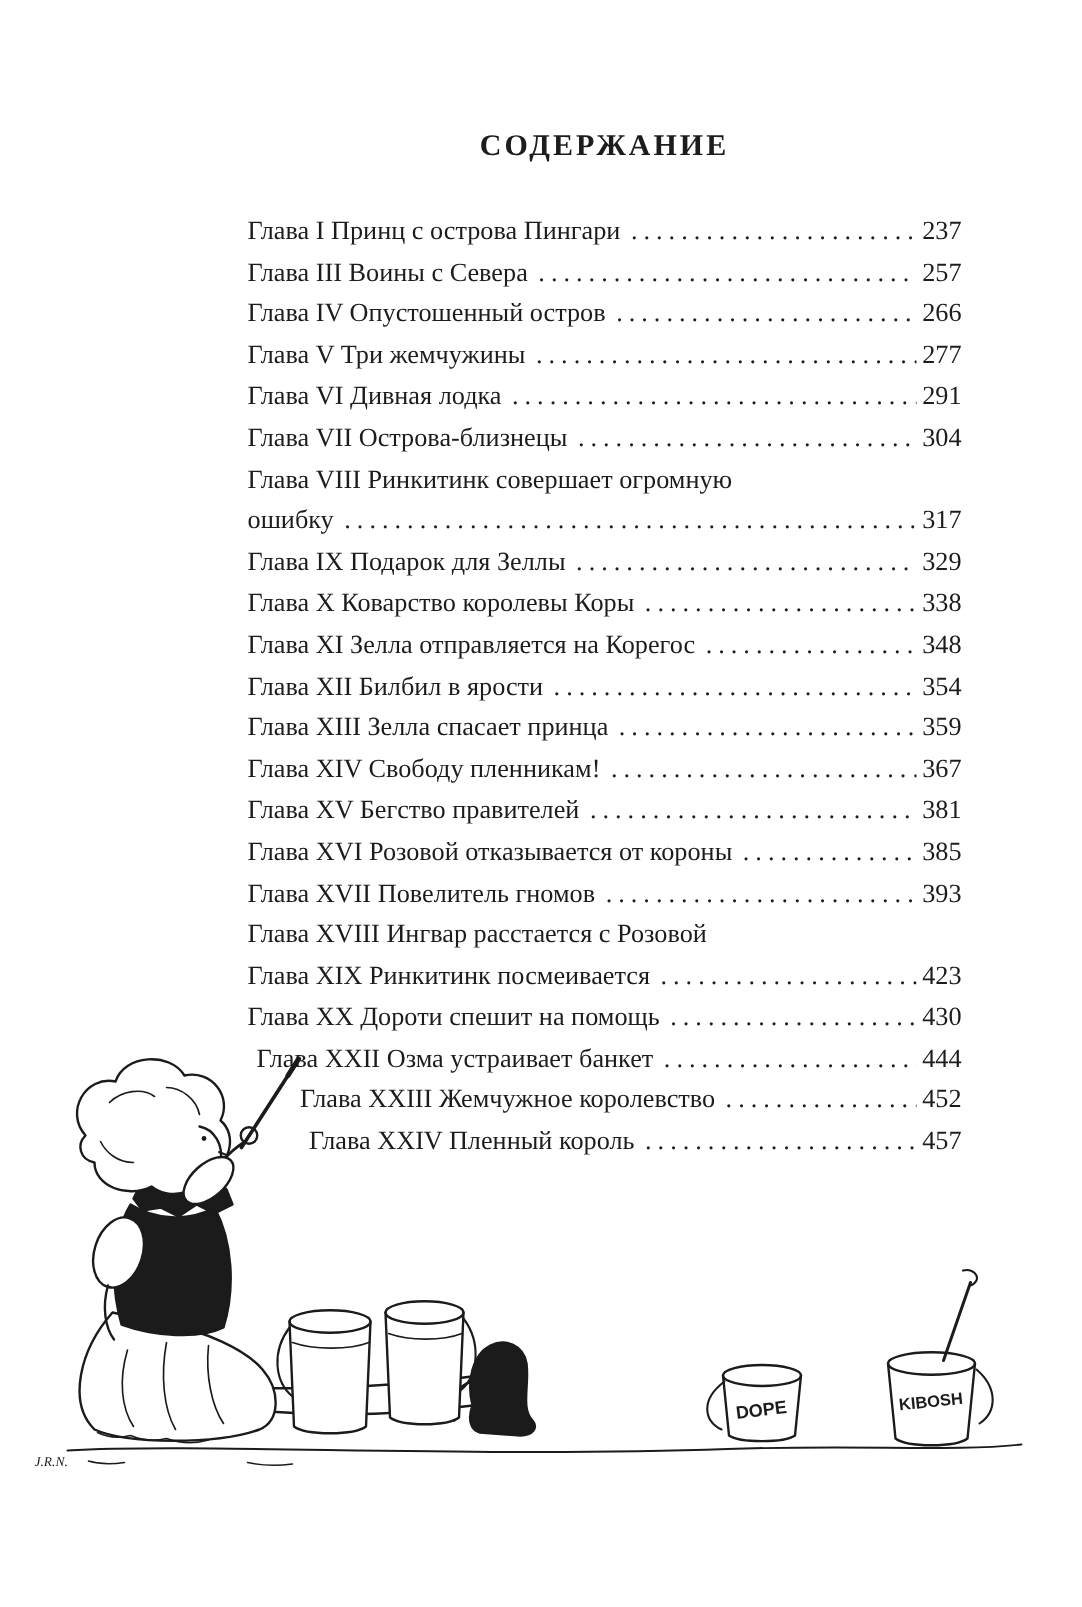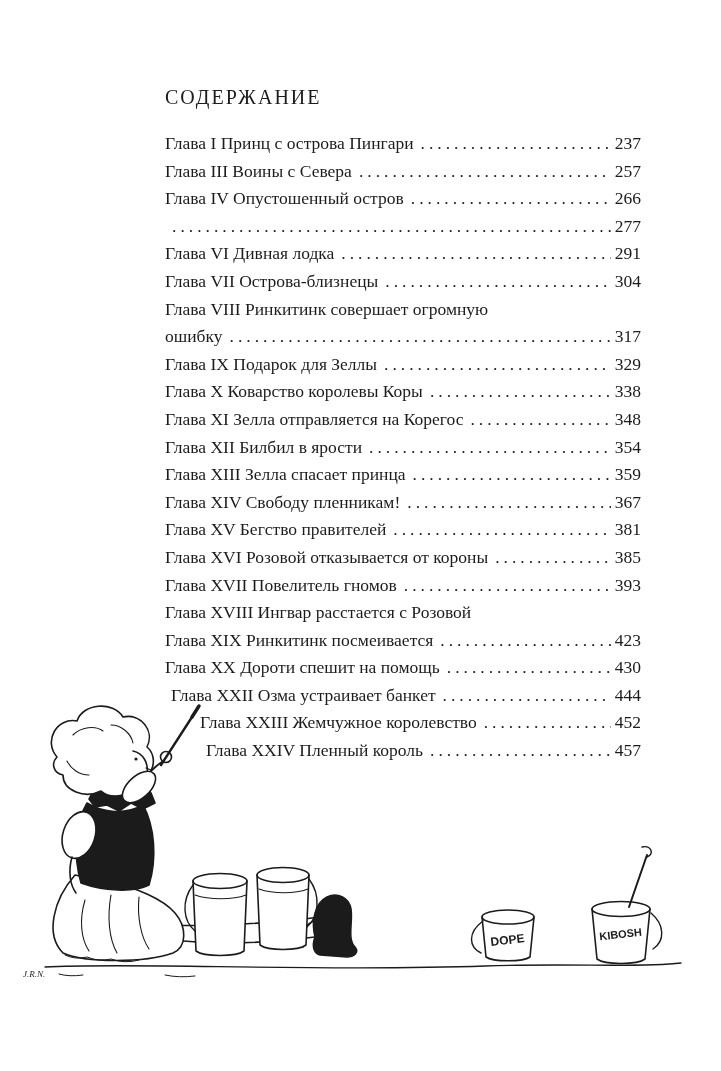--- a/index.html
+++ b/index.html
@@ -8,26 +8,26 @@
     background:#ffffff;
     font-family:"Liberation Serif","DejaVu Serif",serif;
     color:#1c1c1c;
     position:relative;
     overflow:hidden;
   }
   .page { position:absolute; inset:0; }
 
   .title {
     position:absolute; top:86px; left:165px; width:476px;
-    text-align:left; font-size:20px; font-weight:normal;
+    text-align:center; font-size:20px; font-weight:bold;
     letter-spacing:2px; z-index:2;
   }
 
   .toc {
-    position:absolute; top:130px; left:165px; width:476px; z-index:2;
+    position:absolute; top:140px; left:165px; width:476px; z-index:2;
   }
   .toc-entry { font-size:17.5px; line-height:27.6px; }
   .toc-line { display:flex; align-items:baseline; }
   .lbl { white-space:nowrap; }
   .dots {
     flex:1 1 auto; overflow:hidden; white-space:nowrap;
     margin:0 4px 0 7px; min-width:10px;
   }
   .dots::after {
     content:"..........................................................................";
@@ -71,20 +71,21 @@
       </div>
       <div class="toc-entry">
         <div class="toc-line">
           <span class="lbl">Глава IV Опустошенный остров</span>
           <span class="dots"></span>
           <span class="pg">266</span>
         </div>
       </div>
       <div class="toc-entry">
         <div class="toc-line">
+          <span class="lbl">Глава V Три жемчужины</span>
           <span class="dots"></span>
           <span class="pg">277</span>
         </div>
       </div>
       <div class="toc-entry">
         <div class="toc-line">
           <span class="lbl">Глава VI Дивная лодка</span>
           <span class="dots"></span>
           <span class="pg">291</span>
         </div>

